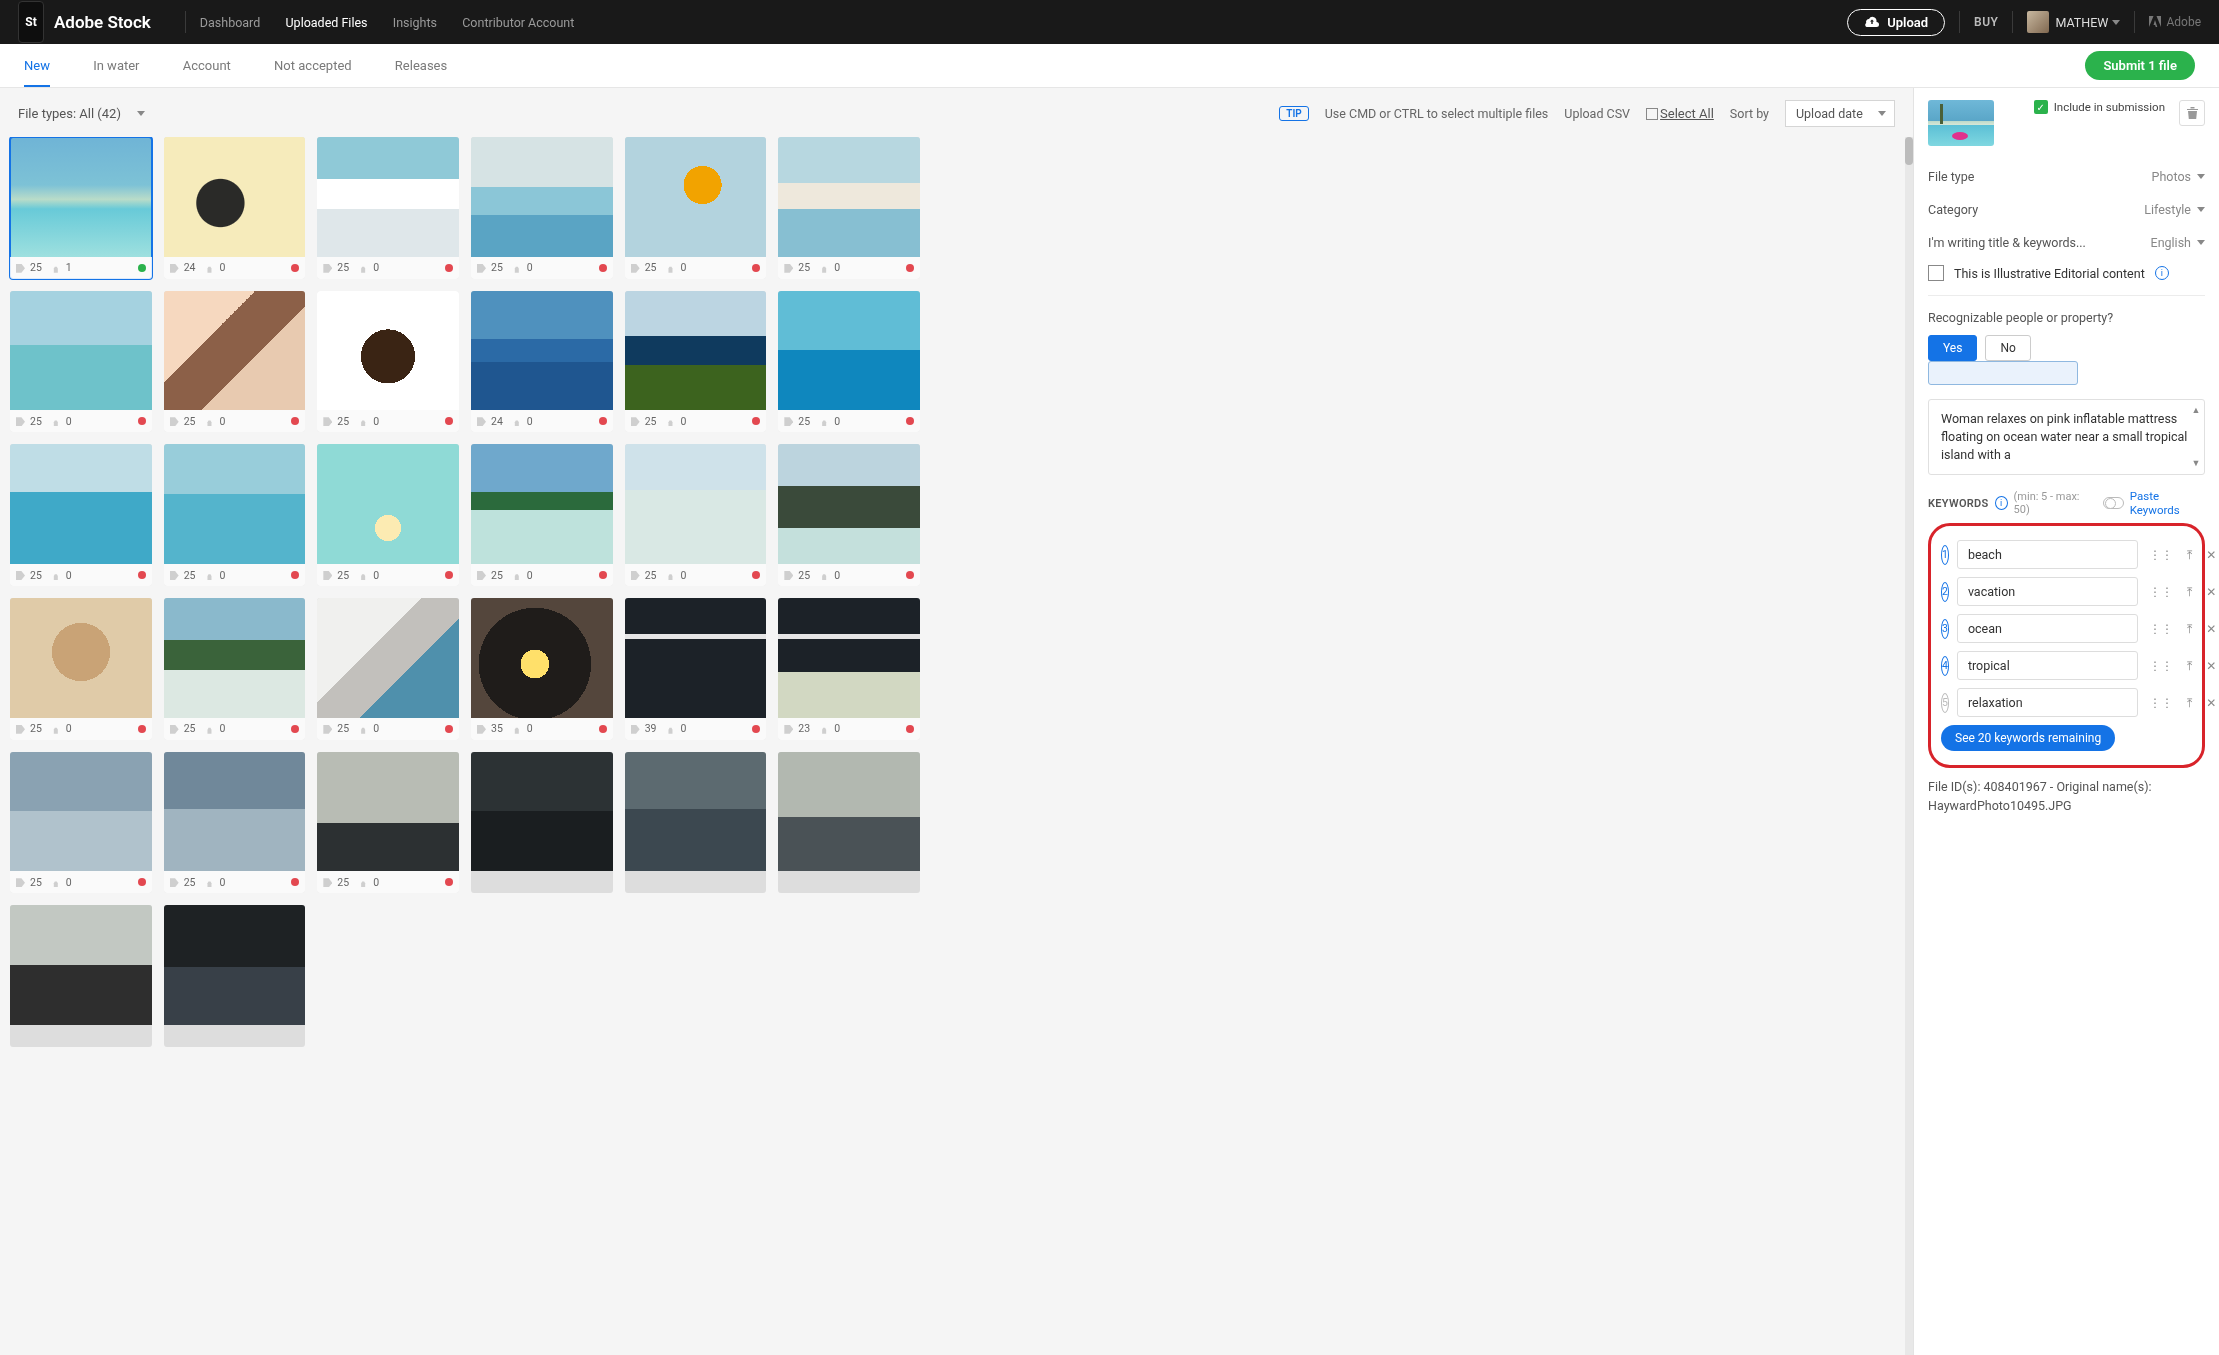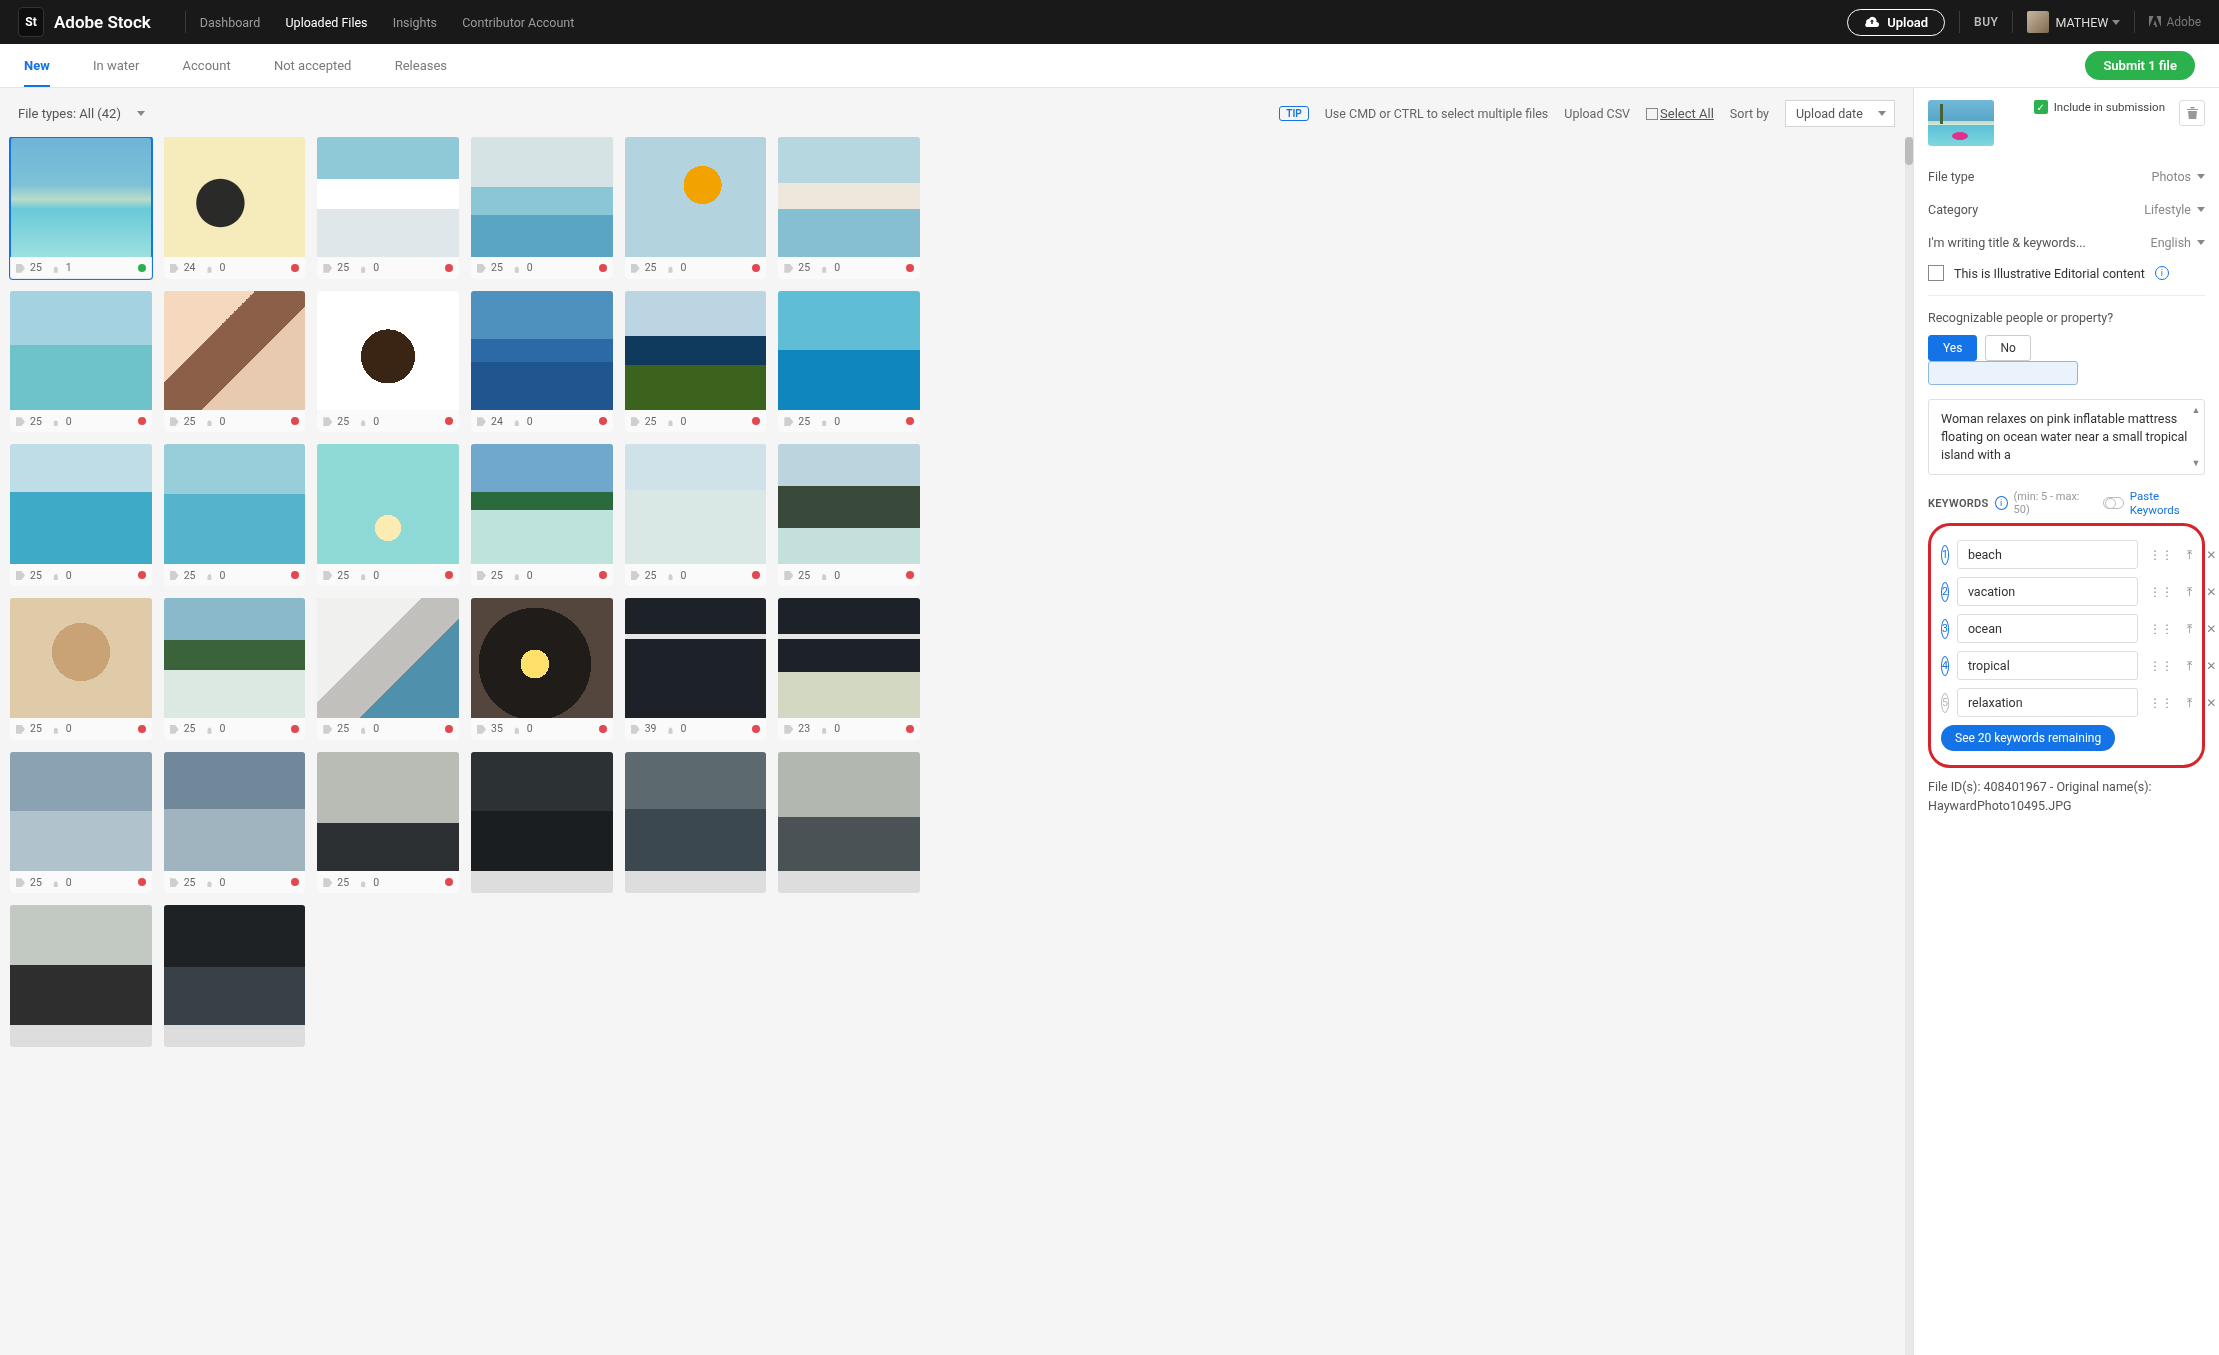--- a/index.html
+++ b/index.html
@@ -1,33 +1,33 @@
 <!DOCTYPE html>
 <html><head>
 <meta charset="utf-8">
 <style>
 * { margin: 0; padding: 0; box-sizing: border-box; font-family: -apple-system, BlinkMacSystemFont, "Segoe UI", Roboto, sans-serif; }
 body { background: #fff; color: #222; font-size: 13px; }
 
 .topbar { background: #191919; height: 44px; display: flex; align-items: center; color: #b8b8b8; padding: 0 18px; }
-.topbar .logo-badge { background: #0e0e0e; border: 1px solid #333; width: 26px; height: 30px; border-radius: 4px; display: flex; align-items: center; justify-content: center; color: #fff; font-weight: 700; font-size: 12px; margin-right: 10px; }
+.topbar .logo-badge { background: #0e0e0e; border: 1px solid #333; width: 26px; height: 42px; border-radius: 4px; display: flex; align-items: center; justify-content: center; color: #fff; font-weight: 700; font-size: 12px; margin-right: 10px; }
 .topbar .brand { color: #fff; font-size: 17px; font-weight: 600; margin-right: 20px; }
 .topbar .vdiv { width: 1px; height: 22px; background: #3a3a3a; margin: 0 14px; }
 .topbar .nav a { color: #9a9a9a; font-size: 12.5px; margin-right: 22px; cursor: pointer; }
 .topbar .nav a.active { color: #fff; }
 .topbar .spacer { flex: 1; }
 .upload-btn { border: 1.5px solid #fff; border-radius: 18px; padding: 5px 16px; color: #fff; display: flex; align-items: center; gap: 7px; font-size: 13px; font-weight: 600; cursor: pointer; }
 .buy { color: #bbb; font-size: 12px; font-weight: 600; letter-spacing: .5px; }
 .avatar { width: 22px; height: 22px; background: linear-gradient(135deg,#c8b8a0,#806850); border-radius: 2px; margin-right: 6px; }
 .username { color: #ddd; font-size: 12.5px; margin-right: 4px; }
 .adobe-mark { color: #777; font-size: 12px; display: flex; align-items: center; gap: 5px; }
 
 .subbar { background: #fff; height: 44px; border-bottom: 1px solid #e6e6e6; display: flex; align-items: center; padding: 0 24px 0 24px; }
 .subbar .tabs span { color: #7a7a7a; font-size: 13px; margin-right: 40px; cursor: pointer; padding-bottom: 12px; }
-.subbar .tabs span.active { color: #1473e6; border-bottom: 2px solid #1473e6; font-weight: 700; }
+.subbar .tabs span.active { color: #1473e6; border-bottom: 2px solid #1473e6; font-weight: 400; }
 .subbar .spacer { flex: 1; }
 .submit-btn { background: #2bb24c; color: #fff; border-radius: 18px; padding: 7px 18px; font-size: 13px; font-weight: 600; cursor: pointer; }
 
 .main { display: flex; height: calc(100vh - 88px); }
 .grid-area { flex: 1; background: #f5f5f5; display: flex; flex-direction: column; min-width: 0; }
 .toolbar { display: flex; align-items: center; padding: 12px 18px 10px; gap: 16px; font-size: 13px; color: #555; }
 .file-types { cursor: pointer; display: flex; align-items: center; gap: 16px; }
 .tb-spacer { flex: 1; }
 .tip-badge { border: 1px solid #1473e6; color: #1473e6; padding: 1px 6px; border-radius: 3px; font-size: 10px; font-weight: 600; }
 .tip-text { color: #666; font-size: 12.5px; }

